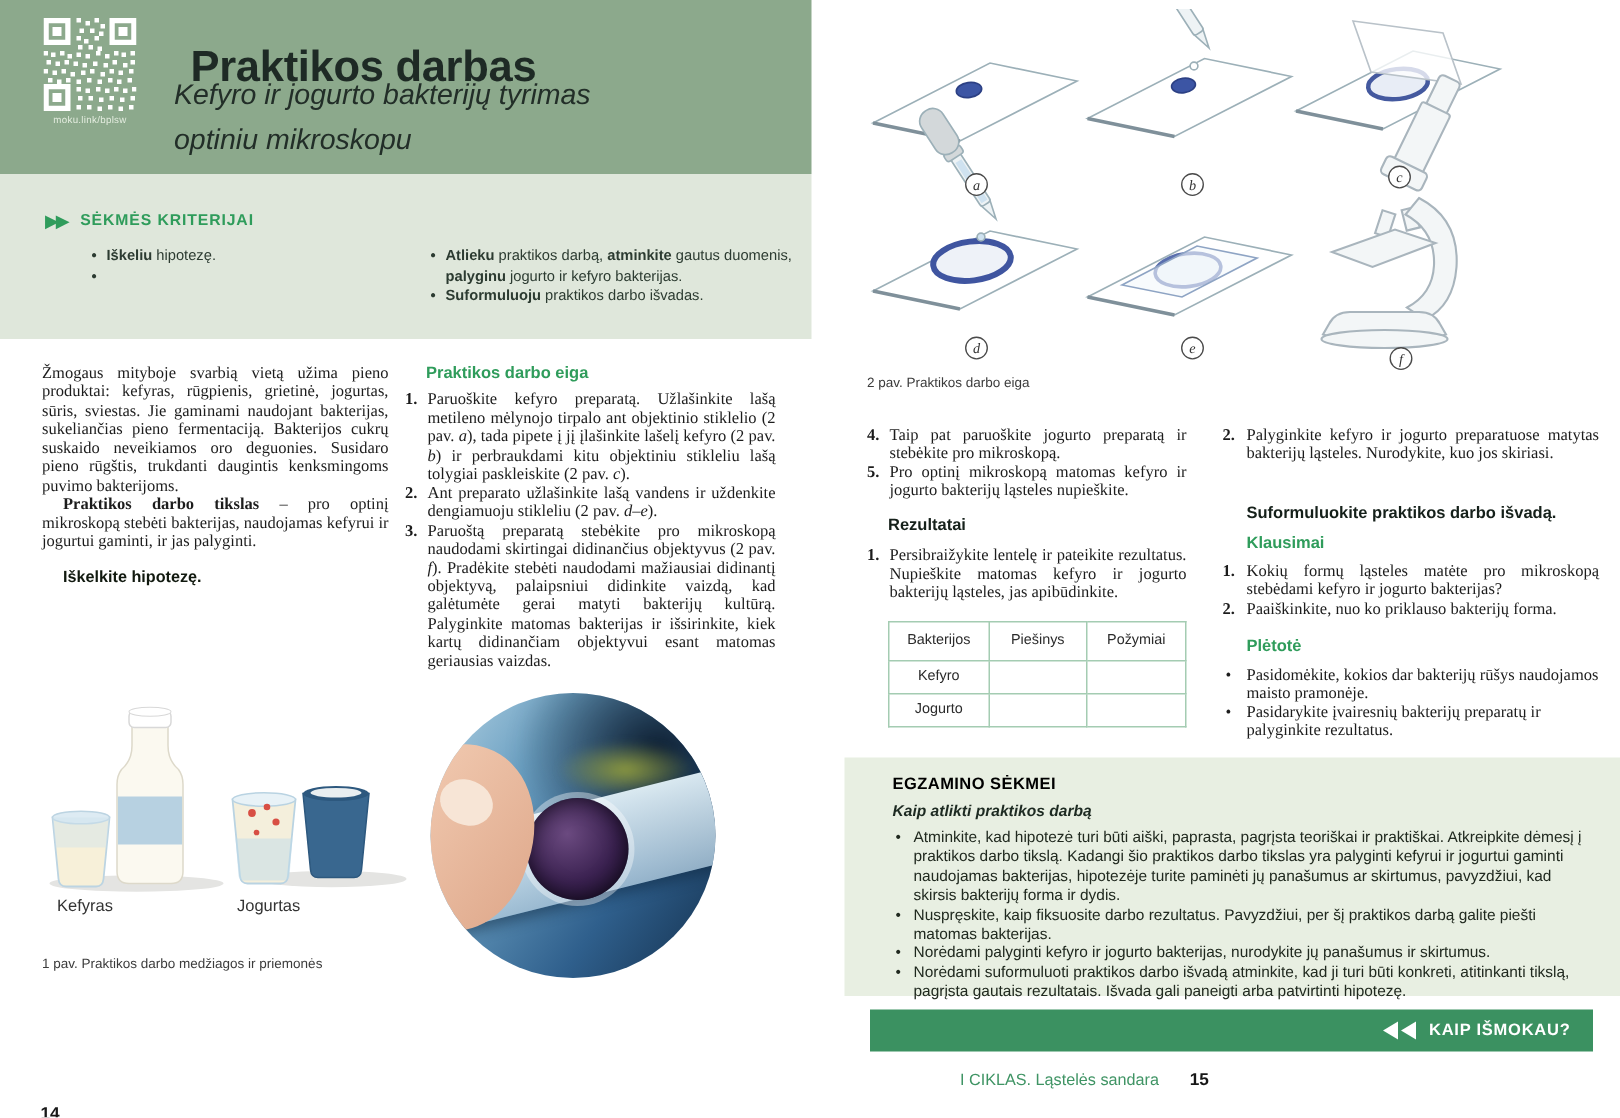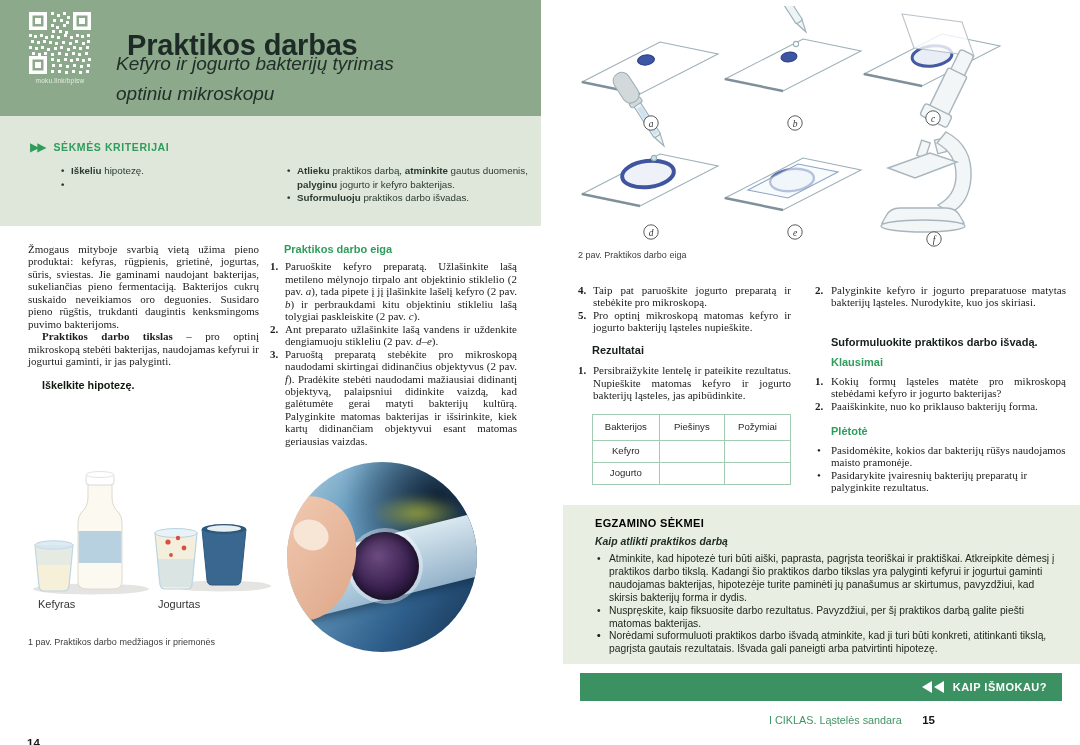--- a/index.html
+++ b/index.html
@@ -95,21 +95,21 @@
   .exam-buls .bul{padding-left:14px;}
   .exam-buls .dot{left:2px;}
 
   
   .fbar{left:580px;top:673px;width:482px;height:28px;background:#3b9161;display:flex;
         align-items:center;justify-content:flex-end;padding-right:15px;box-sizing:border-box;gap:9px;}
   .tri{width:0;height:0;border-top:6.5px solid transparent;border-bottom:6.5px solid transparent;
        border-right:10px solid #fff;display:inline-block;}
   .tris{display:flex;gap:2px;}
   .fbar-label{color:#fff;font-weight:700;font-size:11px;letter-spacing:.5px;font-family:"Liberation Sans",sans-serif;}
-  .fmeta{left:640px;top:710px;width:424px;text-align:center;font-family:"Liberation Sans",sans-serif;}
+  .fmeta{left:640px;top:710px;width:424px;text-align:left;font-family:"Liberation Sans",sans-serif;}
   .fsection{color:#3f9464;font-size:10.8px;}
   .fpage{color:#171717;font-weight:700;font-size:11.5px;margin-left:16px;}
   .pn-left{left:27px;top:709px;font-weight:700;font-size:11.5px;font-family:"Liberation Sans",sans-serif;color:#171717;margin-top:28px;}
 </style>
 </head>
 <body>
 
 <div class="spread">
 
   <div class="abs lp-bg"></div>
@@ -337,21 +337,21 @@
     <div class="bul" style="padding-left:16px;"><span class="dot">•</span><span>Pasidarykite įvairesnių bakterijų preparatų ir palyginkite rezultatus.</span></div>
   </div>
 
   <div class="abs exam">
     <div class="exam-inner">
       <div class="exam-h">EGZAMINO SĖKMEI</div>
       <div class="exam-sh">Kaip atlikti praktikos darbą</div>
       <div class="exam-buls">
         <div class="bul"><span class="dot">•</span><span>Atminkite, kad hipotezė turi būti aiški, paprasta, pagrįsta teoriškai ir praktiškai. Atkreipkite dėmesį į praktikos darbo tikslą. Kadangi šio praktikos darbo tikslas yra palyginti kefyrui ir jogurtui gaminti naudojamas bakterijas, hipotezėje turite paminėti jų panašumus ar skirtumus, pavyzdžiui, kad skirsis bakterijų forma ir dydis.</span></div>
         <div class="bul"><span class="dot">•</span><span>Nuspręskite, kaip fiksuosite darbo rezultatus. Pavyzdžiui, per šį praktikos darbą galite piešti matomas bakterijas.</span></div>
-        <div class="bul"><span class="dot">•</span></div>
+        <div class="bul"><span class="dot">•</span><span>Norėdami palyginti kefyro ir jogurto bakterijas, nurodykite jų panašumus ir skirtumus.</span></div>
         <div class="bul"><span class="dot">•</span><span>Norėdami suformuluoti praktikos darbo išvadą atminkite, kad ji turi būti konkreti, atitinkanti tikslą, pagrįsta gautais rezultatais. Išvada gali paneigti arba patvirtinti hipotezę.</span></div>
       </div>
     </div>
   </div>
 
   <div class="abs fbar">
     <span class="tris">
         <span class="tri"></span>
         <span class="tri"></span>
       </span>

